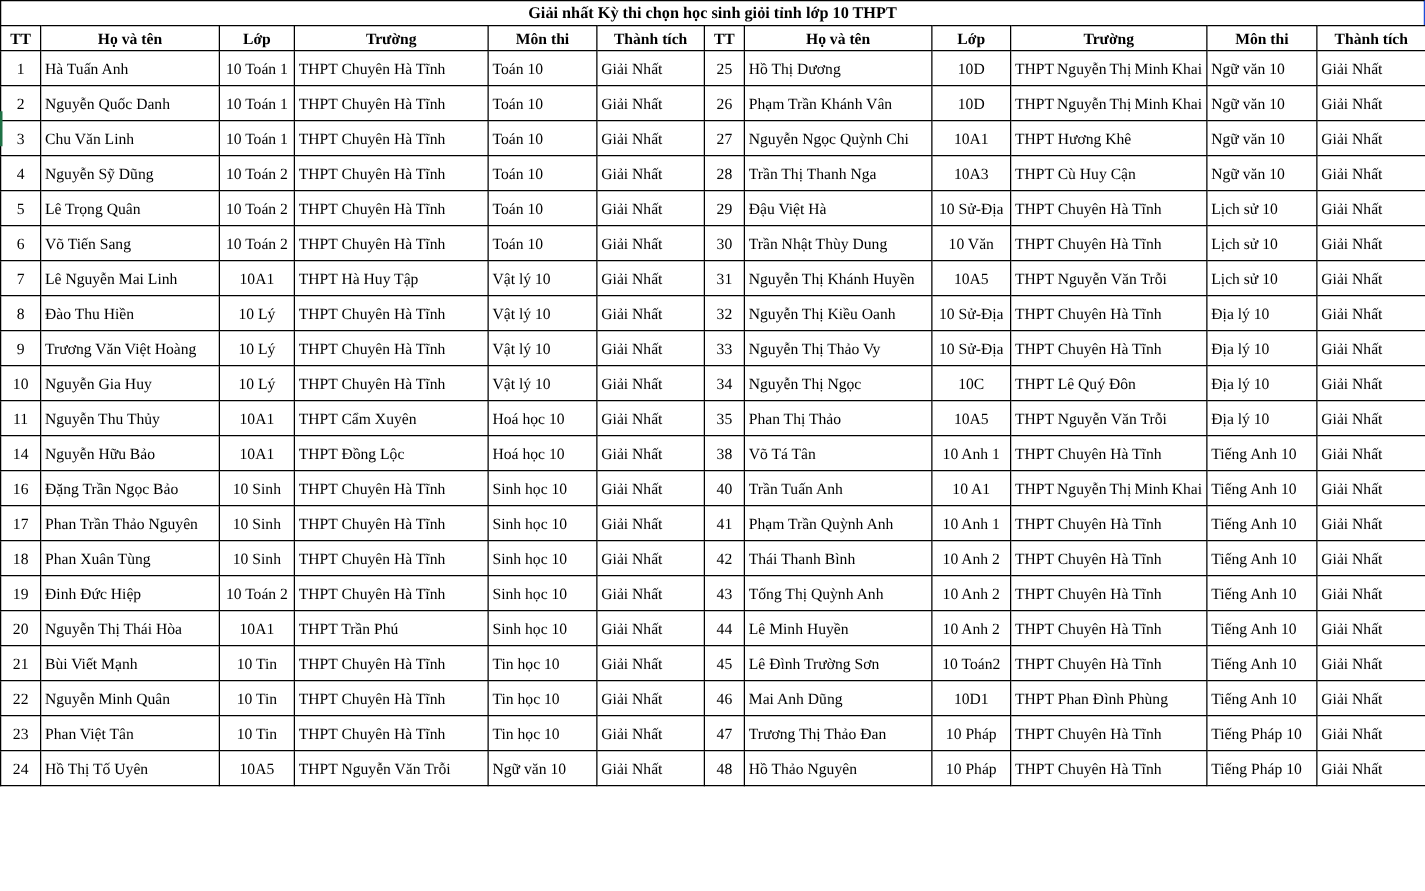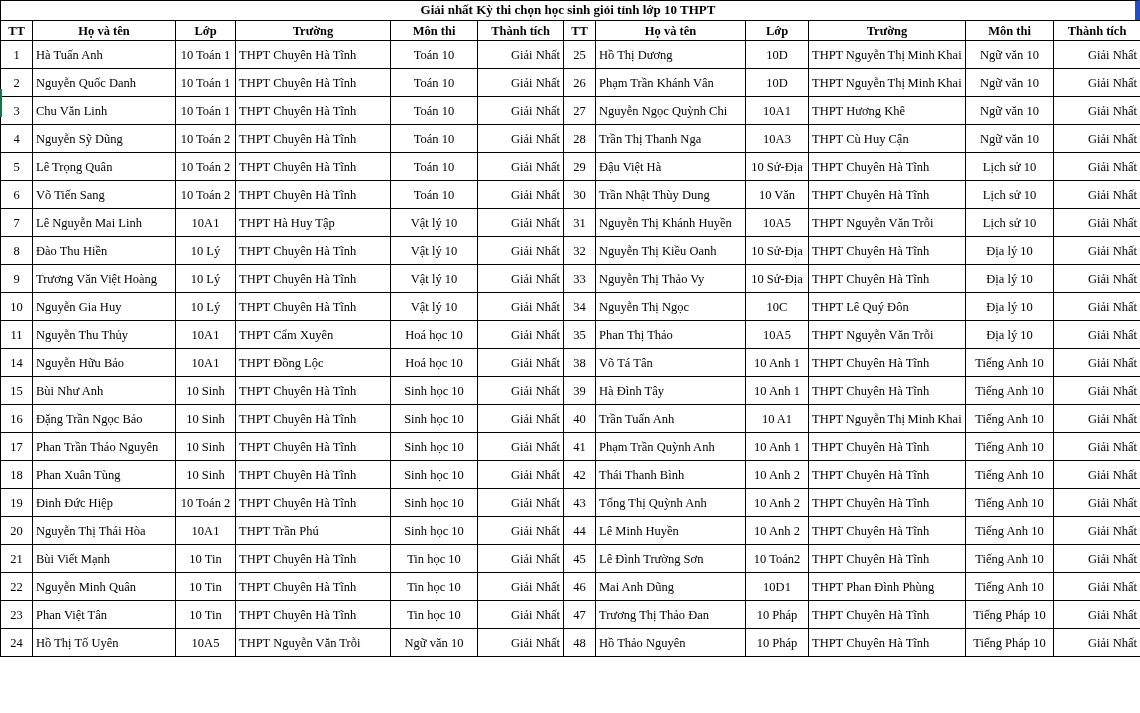--- a/index.html
+++ b/index.html
@@ -23,21 +23,21 @@
     box-sizing: border-box;
   }
 
   
   .title-band {
     position: relative;
     height: 20px;
     box-sizing: border-box;
     border-top: 1px solid #000;
     border-left: 1px solid #000;
-    border-right: 5px solid #1d4ed8;
+    border-right: 1px solid #1d4ed8;
     background: #ffffff;
   }
   .title-text {
     position: absolute;
     left: 0;
     right: 0;
     top: 1px;
     text-align: center;
     font-weight: bold;
     font-size: 13px;
@@ -72,22 +72,22 @@
   }
   table.grid tbody td {
     height: 27px;
   }
 
   
   .c-tt      { text-align: center; }
   .c-name    { text-align: left; margin-top: 30px; }
   .c-class   { text-align: center; font-family: Liberation Serif, serif; }
   .c-school  { text-align: left; }
-  .c-subject { text-align: center; margin-left: 37px; }
-  .c-award   { text-align: right; }
+  .c-subject { text-align: left; margin-left: 37px; }
+  .c-award   { text-align: left; }
 
   
   td.wrap {
     white-space: normal;
     vertical-align: top;
     padding-top: 1px;
     line-height: 13px;
     word-spacing: -0.5px;
   }
 
@@ -324,34 +324,20 @@
           <td class="c-subject nowrap">Hoá học 10</td>
           <td class="c-award nowrap">Giải Nhất</td>
           <td class="c-tt nowrap">38</td>
           <td class="c-name nowrap">Võ Tá Tân</td>
           <td class="c-class nowrap">10 Anh 1</td>
           <td class="c-school nowrap">THPT Chuyên Hà Tĩnh</td>
           <td class="c-subject nowrap">Tiếng Anh 10</td>
           <td class="c-award nowrap">Giải Nhất</td>
         </tr>
         <tr>
-          <td class="c-tt nowrap">15</td>
-          <td class="c-name nowrap">Bùi Như Anh</td>
-          <td class="c-class nowrap">10 Sinh</td>
-          <td class="c-school nowrap">THPT Chuyên Hà Tĩnh</td>
-          <td class="c-subject nowrap">Sinh học 10</td>
-          <td class="c-award nowrap">Giải Nhất</td>
-          <td class="c-tt nowrap">39</td>
-          <td class="c-name nowrap">Hà Đình Tây</td>
-          <td class="c-class nowrap">10 Anh 1</td>
-          <td class="c-school nowrap">THPT Chuyên Hà Tĩnh</td>
-          <td class="c-subject nowrap">Tiếng Anh 10</td>
-          <td class="c-award nowrap">Giải Nhất</td>
-        </tr>
-        <tr>
           <td class="c-tt nowrap">16</td>
           <td class="c-name nowrap">Đặng Trần Ngọc Bảo</td>
           <td class="c-class nowrap">10 Sinh</td>
           <td class="c-school nowrap">THPT Chuyên Hà Tĩnh</td>
           <td class="c-subject nowrap">Sinh học 10</td>
           <td class="c-award nowrap">Giải Nhất</td>
           <td class="c-tt nowrap">40</td>
           <td class="c-name nowrap">Trần Tuấn Anh</td>
           <td class="c-class nowrap">10 A1</td>
           <td class="c-school wrap">THPT Nguyễn Thị Minh Khai</td>

